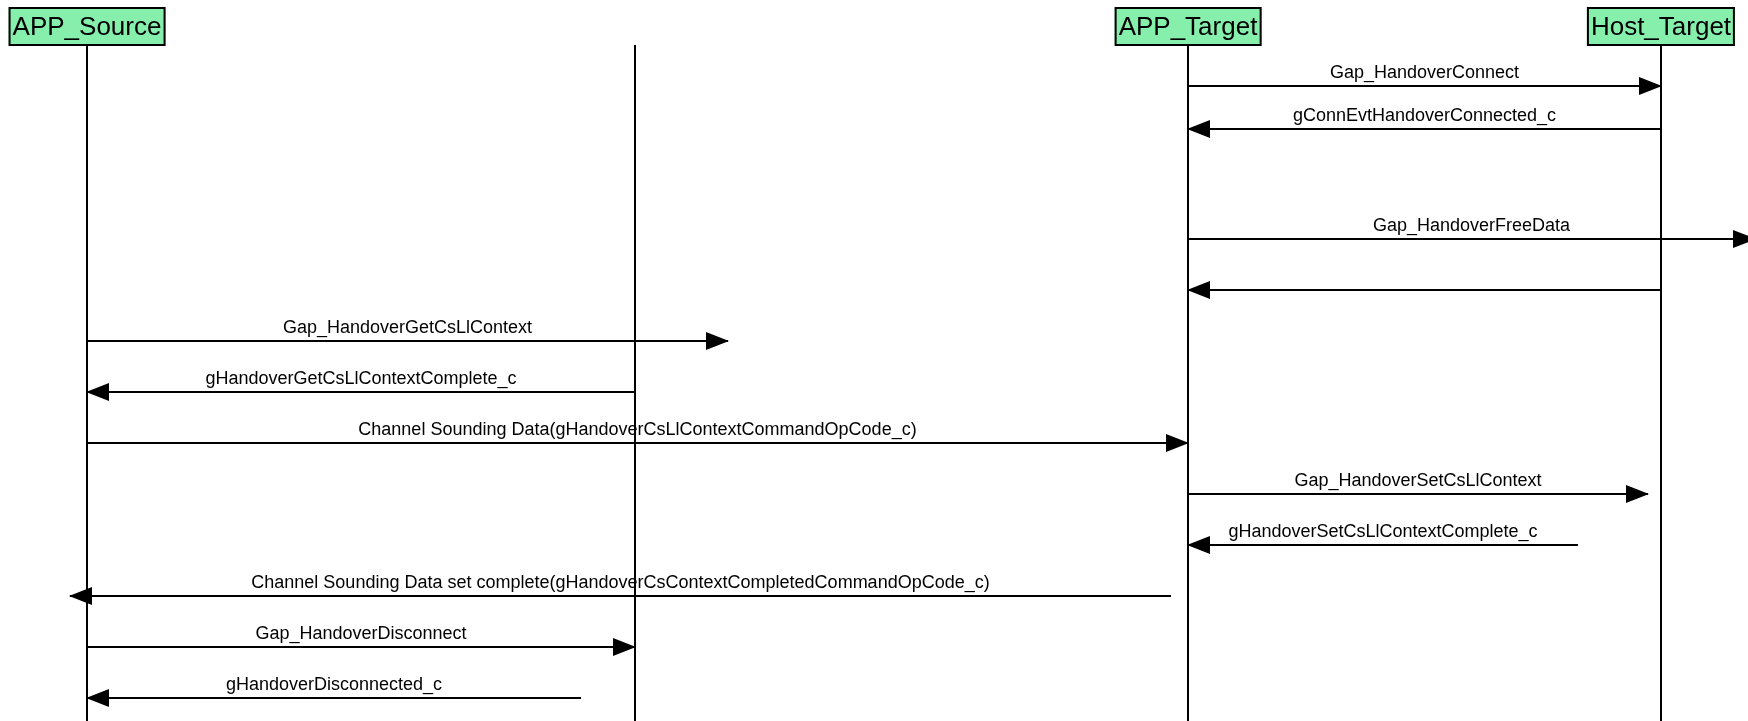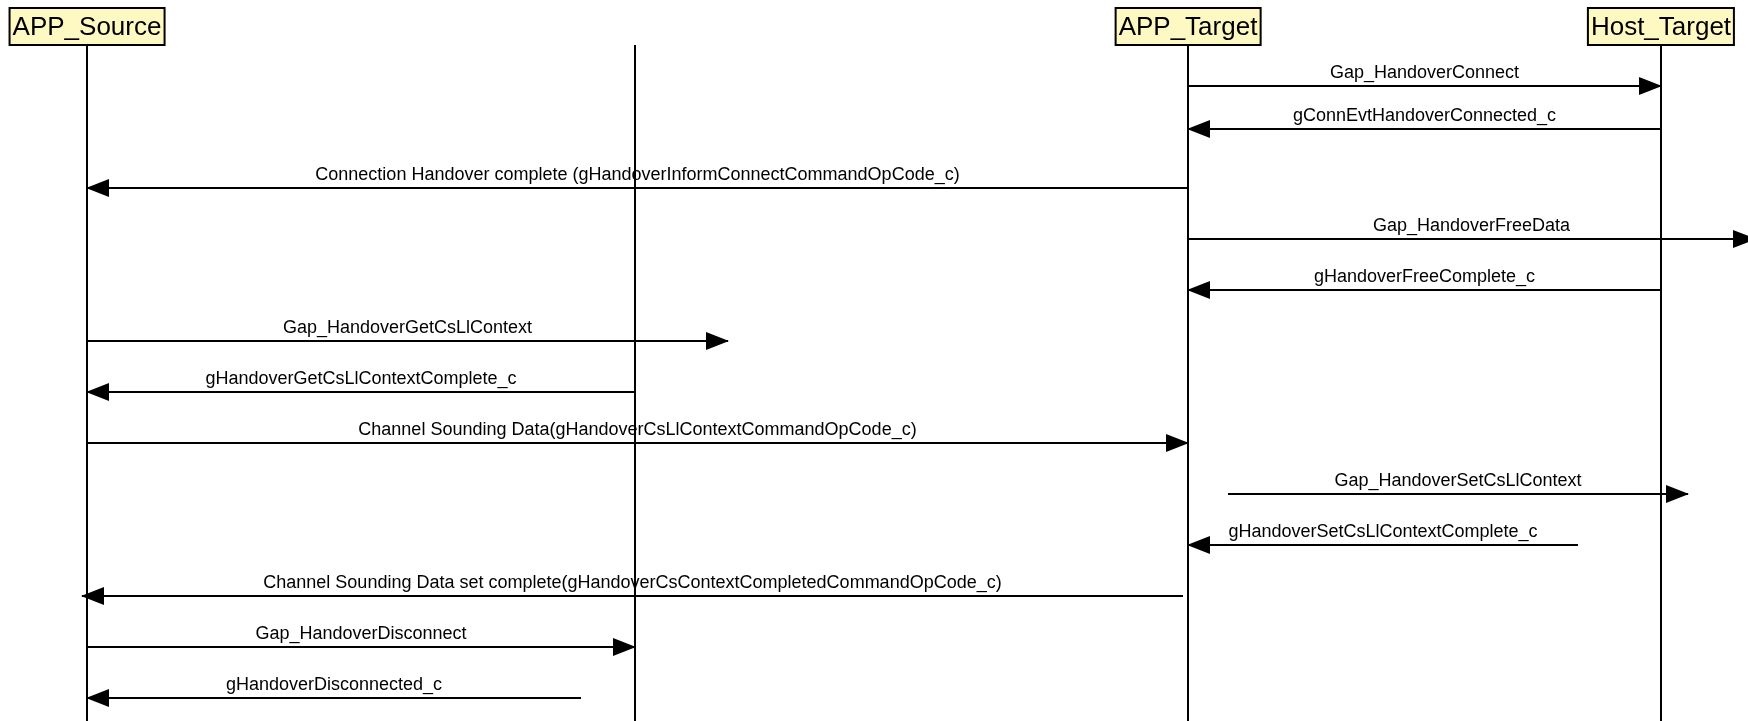--- a/index.html
+++ b/index.html
@@ -14,21 +14,21 @@
     height: 721px;
     background: #ffffff;
     overflow: hidden;
     color: #000000;
   }
   .actor-box {
     position: absolute;
     top: 7px;
     transform: translateX(-50%);
     border: 2px solid #000000;
-    background: #fef9c3;
+    background: #86efac;
     font-size: 26px;
     line-height: 1.2;
     padding: 2px 2px;
     white-space: nowrap;
     z-index: 3;
   }
   .lifeline {
     position: absolute;
     top: 45px;
     width: 2px;
@@ -81,53 +81,48 @@
     <div class="lifeline" style="left: 1660px;"></div>
     <div class="actor-box" style="left: 1661px;"><span>Host_Target</span></div>
     <div class="msg" style="left: 1188px; width: 473px; top: 50px;">
       <span class="label">Gap_HandoverConnect</span>
       <div class="arrowhead right"></div>
     </div>
     <div class="msg" style="left: 1188px; width: 473px; top: 93px;">
       <span class="label">gConnEvtHandoverConnected_c</span>
       <div class="arrowhead left"></div>
     </div>
-    <div class="msg" style="left: 87px; width: 1101px; top: 152px;">
-      <span class="label">Connection Handover complete (gHandoverInformConnectCommandOpCode_c)</span>
-      <div class="arrowhead left"></div>
-    </div>
     <div class="msg" style="left: 1188px; width: 567px; top: 203px;">
       <span class="label">Gap_HandoverFreeData</span>
       <div class="arrowhead right"></div>
     </div>
     <div class="msg" style="left: 1188px; width: 473px; top: 254px;">
-      <span class="label">gHandoverFreeComplete_c</span>
       <div class="arrowhead left"></div>
     </div>
     <div class="msg" style="left: 87px; width: 641px; top: 305px;">
       <span class="label">Gap_HandoverGetCsLlContext</span>
       <div class="arrowhead right"></div>
     </div>
     <div class="msg" style="left: 87px; width: 548px; top: 356px;">
       <span class="label">gHandoverGetCsLlContextComplete_c</span>
       <div class="arrowhead left"></div>
     </div>
     <div class="msg" style="left: 87px; width: 1101px; top: 407px;">
       <span class="label">Channel Sounding Data(gHandoverCsLlContextCommandOpCode_c)</span>
       <div class="arrowhead right"></div>
     </div>
-    <div class="msg" style="left: 1228px; width: 460px; top: 458px;">
+    <div class="msg" style="left: 1188px; width: 460px; top: 458px;">
       <span class="label">Gap_HandoverSetCsLlContext</span>
       <div class="arrowhead right"></div>
     </div>
     <div class="msg" style="left: 1188px; width: 390px; top: 509px;">
       <span class="label">gHandoverSetCsLlContextComplete_c</span>
       <div class="arrowhead left"></div>
     </div>
-    <div class="msg" style="left: 82px; width: 1101px; top: 560px;">
+    <div class="msg" style="left: 70px; width: 1101px; top: 560px;">
       <span class="label">Channel Sounding Data set complete(gHandoverCsContextCompletedCommandOpCode_c)</span>
       <div class="arrowhead left"></div>
     </div>
     <div class="msg" style="left: 87px; width: 548px; top: 611px;">
       <span class="label">Gap_HandoverDisconnect</span>
       <div class="arrowhead right"></div>
     </div>
     <div class="msg" style="left: 87px; width: 494px; top: 662px; text-align: center;">
       <span class="label">gHandoverDisconnected_c</span>
       <div class="arrowhead left"></div>

